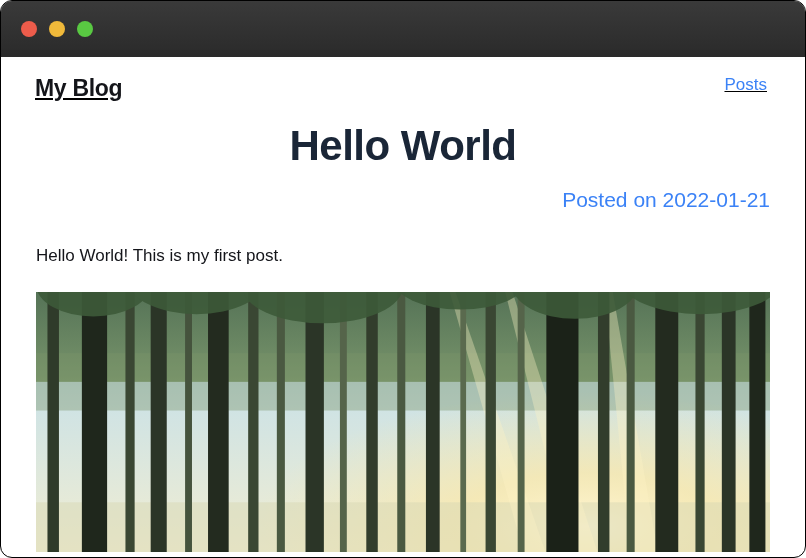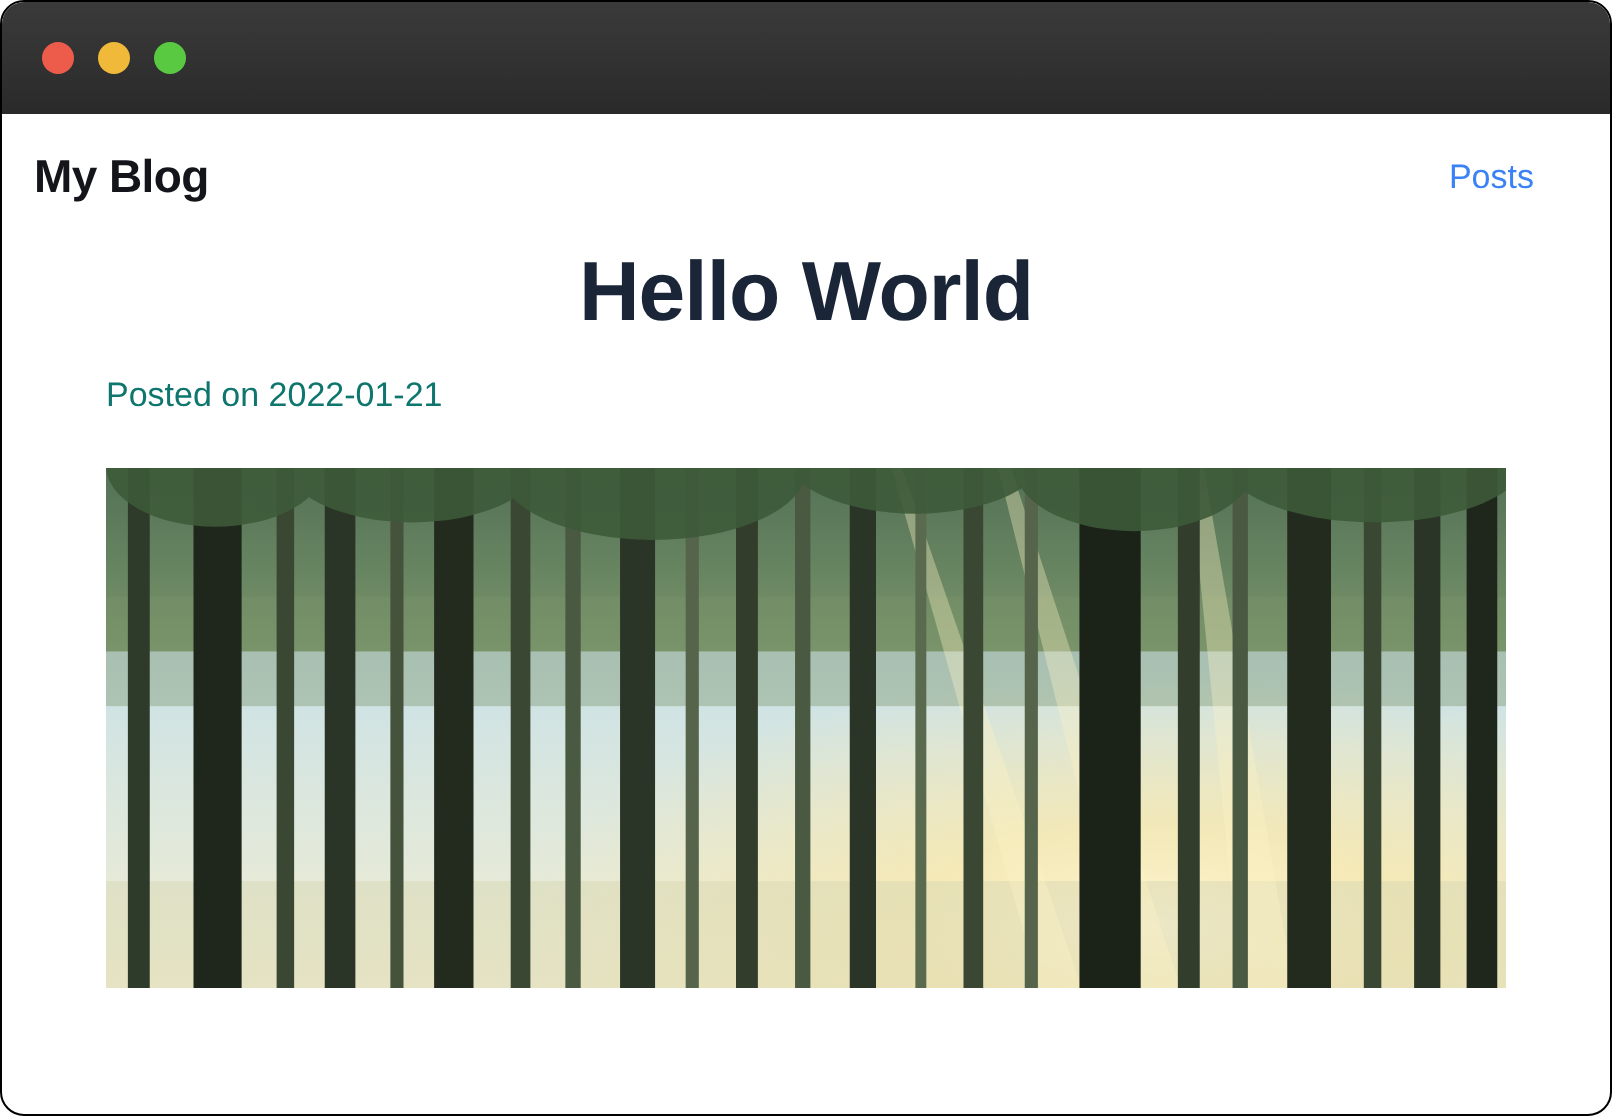--- a/index.html
+++ b/index.html
@@ -24,50 +24,51 @@
       width: 16px;
       height: 16px;
       border-radius: 50%;
     }
     .tl-close { background: #ed5c4b; }
     .tl-min { background: #f0b93a; }
     .tl-max { background: #59c942; }
     .header {
       display: flex;
       justify-content: space-between;
-      align-items: center;
-      padding: 18px 38px 0 16px;
+      align-items: flex-start;
+      padding: 18px 38px 0 34px;
+      text-decoration: underline;
     }
     .site-title {
       font-size: 23px;
       font-weight: 800;
       color: #14151a;
       letter-spacing: -0.3px;
     }
     .nav-link {
       color: #3b82f6;
       font-size: 17px;
       cursor: pointer;
       text-decoration: none;
     }
     .content {
-      padding: 0 52px;
+      padding: 0 35px;
     }
     .post-title {
       font-size: 42px;
       font-weight: 800;
       color: #1a2637;
       text-align: center;
       margin-top: 20px;
       letter-spacing: -0.5px;
     }
     .post-meta {
-      text-align: left;
-      color: #0f766e;
-      font-size: 17px;
+      text-align: right;
+      color: #3b82f6;
+      font-size: 21px;
       margin-top: 18px;
     }
     .post-body {
       margin-top: 34px;
       color: #14151a;
       font-size: 17px;
     }
     .post-image {
       margin-top: 26px;
       width: 100%;
@@ -92,20 +93,21 @@
 <div class="header">
   <div class="site-title">My Blog</div>
   <a class="nav-link">Posts</a>
 </div>
 
 <div class="content">
   <h1 class="post-title">Hello World</h1>
   <div class="post-meta">
     <span>Posted on </span><span>2022-01-21</span>
   </div>
+  <p class="post-body">Hello World! This is my first post.</p>
   <div class="post-image" aria-label="forest with sunlight through trees">
     <svg viewBox="0 0 640 260" preserveAspectRatio="xMidYMid slice">
       <defs>
         <linearGradient id="sky" x1="0" y1="0" x2="0" y2="1">
           <stop offset="0%" stop-color="#9fc4dd"></stop>
           <stop offset="45%" stop-color="#cfe3e4"></stop>
           <stop offset="100%" stop-color="#f6efd0"></stop>
         </linearGradient>
         <radialGradient id="sun" cx="75%" cy="85%" r="45%">
           <stop offset="0%" stop-color="#fff8da" stop-opacity="0.95"></stop>

